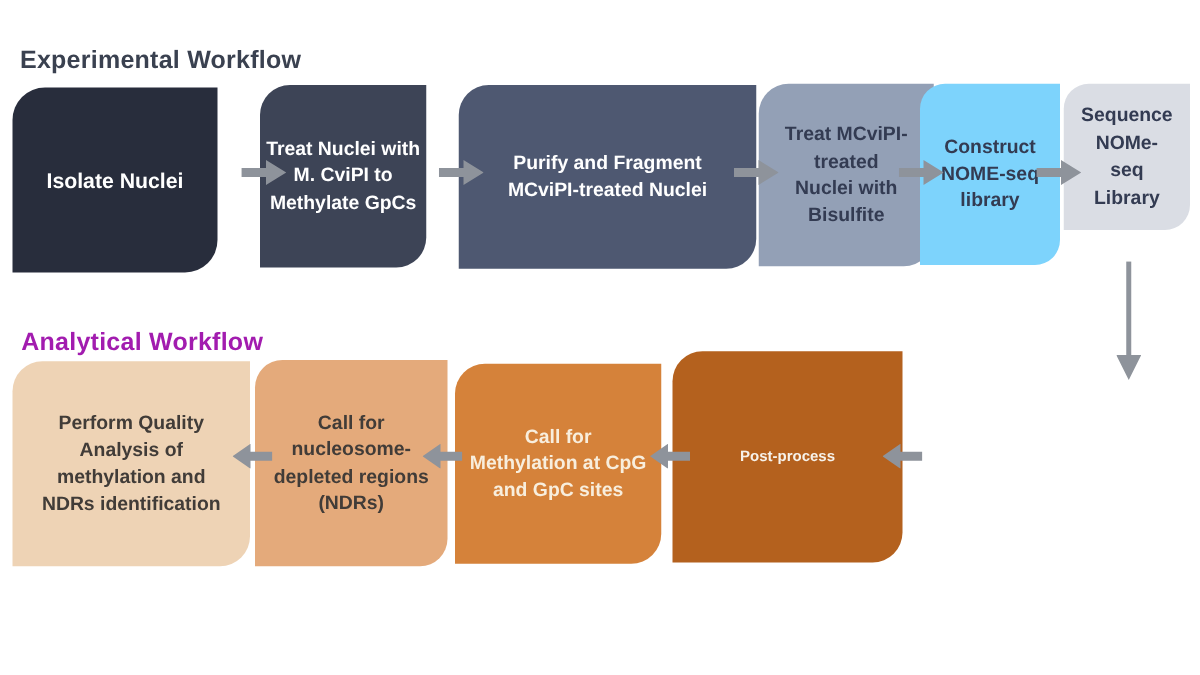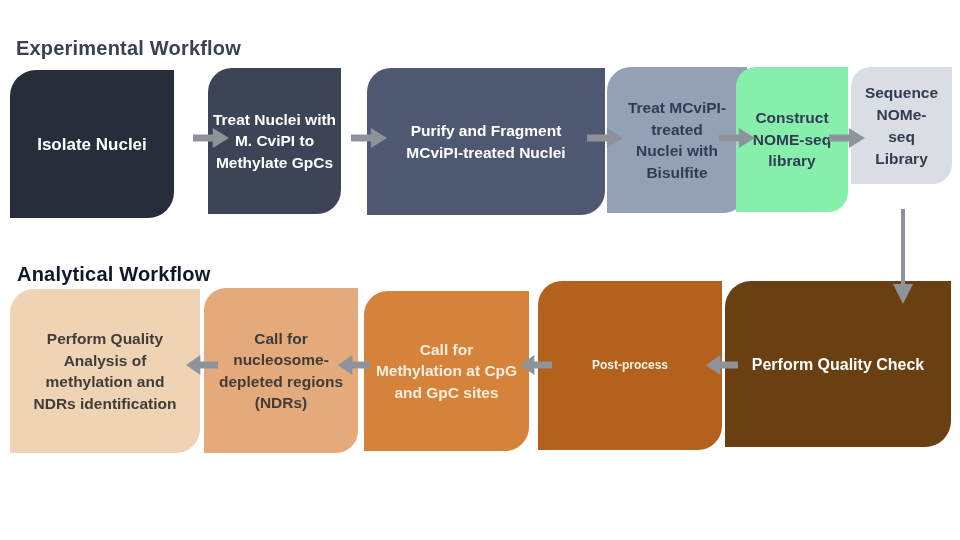--- a/index.html
+++ b/index.html
@@ -66,51 +66,48 @@
   </div>
   <div class="block e1" style="background-color: rgb(61, 68, 86); color: rgb(255, 255, 255);">
     <span class="lines">Treat Nuclei with<br>M. CviPI to<br>Methylate GpCs</span>
   </div>
   <div class="block e2" style="background-color: rgb(78, 88, 113); color: rgb(255, 255, 255);">
     <span class="lines">Purify and Fragment<br>MCviPI-treated Nuclei</span>
   </div>
   <div class="block e3" style="background-color: rgb(147, 160, 182); color: rgb(51, 59, 82);">
     <span class="lines">Treat MCviPI-<br>treated<br>Nuclei with<br>Bisulfite</span>
   </div>
-  <div class="block e4" style="background-color: #86efac; color: rgb(51, 59, 82); justify-content: center;">
+  <div class="block e4" style="background-color: #7dd3fc; color: rgb(51, 59, 82); justify-content: center;">
     <span class="lines">Construct<br>NOME-seq<br>library</span>
   </div>
   <div class="block e5" style="background-color: rgb(218, 221, 228); color: rgb(51, 59, 82);">
     <span class="lines">Sequence<br>NOMe-<br>seq<br>Library</span>
   </div>
 
   <div class="arrow arrow-right ar0" style="background-color: rgb(142, 147, 155);"></div>
   <div class="arrow arrow-right ar1" style="background-color: rgb(142, 147, 155);"></div>
   <div class="arrow arrow-right ar2" style="background-color: rgb(142, 147, 155);"></div>
   <div class="arrow arrow-right ar3" style="background-color: rgb(142, 147, 155);"></div>
   <div class="arrow arrow-right ar4" style="background-color: rgb(142, 147, 155);"></div>
 
   <div class="arrow arrow-down" style="background-color: rgb(142, 147, 155);"></div>
 
-  <h2 class="wf-title" id="title-ana" style="color: #0f172a;">Analytical Workflow</h2>
+  <h2 class="wf-title" id="title-ana" style="color: #a21caf;">Analytical Workflow</h2>
 
   <div class="block a0" style="background-color: rgb(238, 211, 181); color: rgb(65, 60, 56);">
     <span class="lines">Perform Quality<br>Analysis of<br>methylation and<br>NDRs identification</span>
   </div>
   <div class="block a1" style="background-color: rgb(228, 170, 123); color: rgb(65, 60, 56);">
     <span class="lines">Call for<br>nucleosome-<br>depleted regions<br>(NDRs)</span>
   </div>
   <div class="block a2" style="background-color: rgb(213, 130, 58); color: rgb(248, 238, 221);">
     <span class="lines">Call for<br>Methylation at CpG<br>and GpC sites</span>
   </div>
   <div class="block a3" style="background-color: rgb(180, 97, 30); color: rgb(247, 242, 234);">
     <span class="lines">Post-process</span>
   </div>
-  <div class="block a4" style="background-color: rgb(106, 64, 18); color: rgb(255, 255, 255);">
-    <span class="lines">Perform Quality Check</span>
-  </div>
 
   <div class="arrow arrow-left al0" style="background-color: rgb(142, 147, 155);"></div>
   <div class="arrow arrow-left al1" style="background-color: rgb(142, 147, 155);"></div>
   <div class="arrow arrow-left al2" style="background-color: rgb(142, 147, 155);"></div>
   <div class="arrow arrow-left al3" style="background-color: rgb(142, 147, 155);"></div>
 
 </div>
 
 </body></html>

